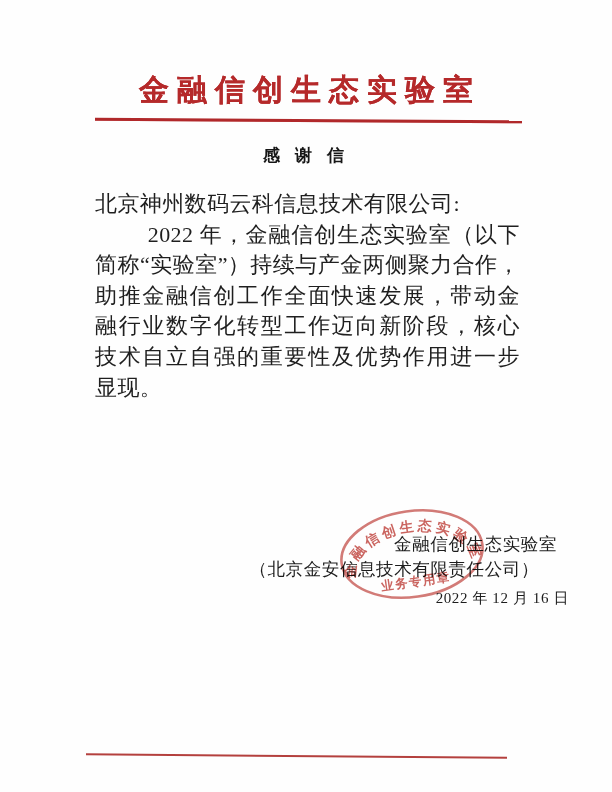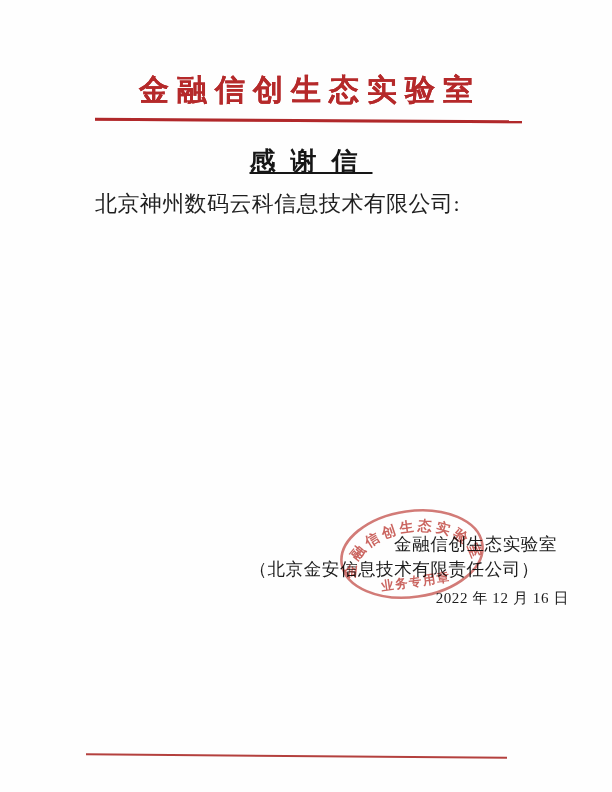--- a/index.html
+++ b/index.html
@@ -44,28 +44,27 @@
     transform: rotate(0.35deg);
   }
   
   .doc-title {
     position: absolute;
     top: 144px;
     left: 0;
     width: 612px;
     margin: 0;
     text-align: center;
-    font-size: 26px;
+    font-size: 17px;
     font-weight: bold;
     letter-spacing: 15px;
     padding-left: 10px;
     box-sizing: border-box;
     color: #161616;
     font-family: "Liberation Sans", "DejaVu Sans", sans-serif;
-    text-decoration: underline;
   }
   
   .body-block {
     position: absolute;
     top: 189px;
     left: 95px;
     width: 425px;
     font-size: 22px;
     line-height: 30.6px;
     text-align: justify;
@@ -136,20 +135,21 @@
 <div class="page">
 
   <div class="letterhead">金融信创生态实验室</div>
 
   <div class="letterhead-rule"></div>
 
   <h1 class="doc-title">感谢信</h1>
 
   <div class="body-block">
     <p>北京神州数码云科信息技术有限公司:</p>
+    <p class="indent">2022 年，金融信创生态实验室（以下简称“实验室”）持续与产金两侧聚力合作，助推金融信创工作全面快速发展，带动金融行业数字化转型工作迈向新阶段，核心技术自立自强的重要性及优势作用进一步显现。</p>
   </div>
 
   <div class="sig-line sig-org">金融信创生态实验室</div>
 
   <div class="sig-line sig-company">（北京金安信息技术有限责任公司）</div>
 
   <div class="sig-line sig-date">2022 年 12 月 16 日</div>
 
   <div class="seal">
     <svg width="152" height="100" viewBox="0 0 152 100">

